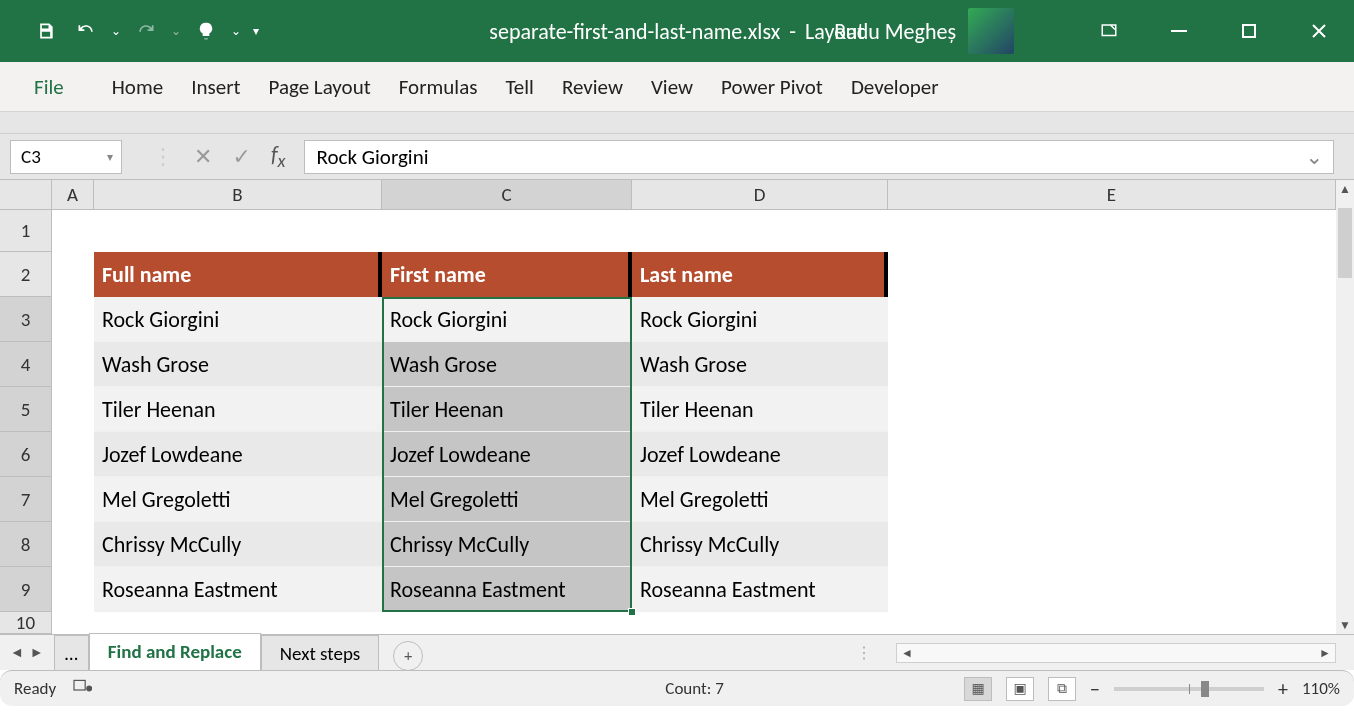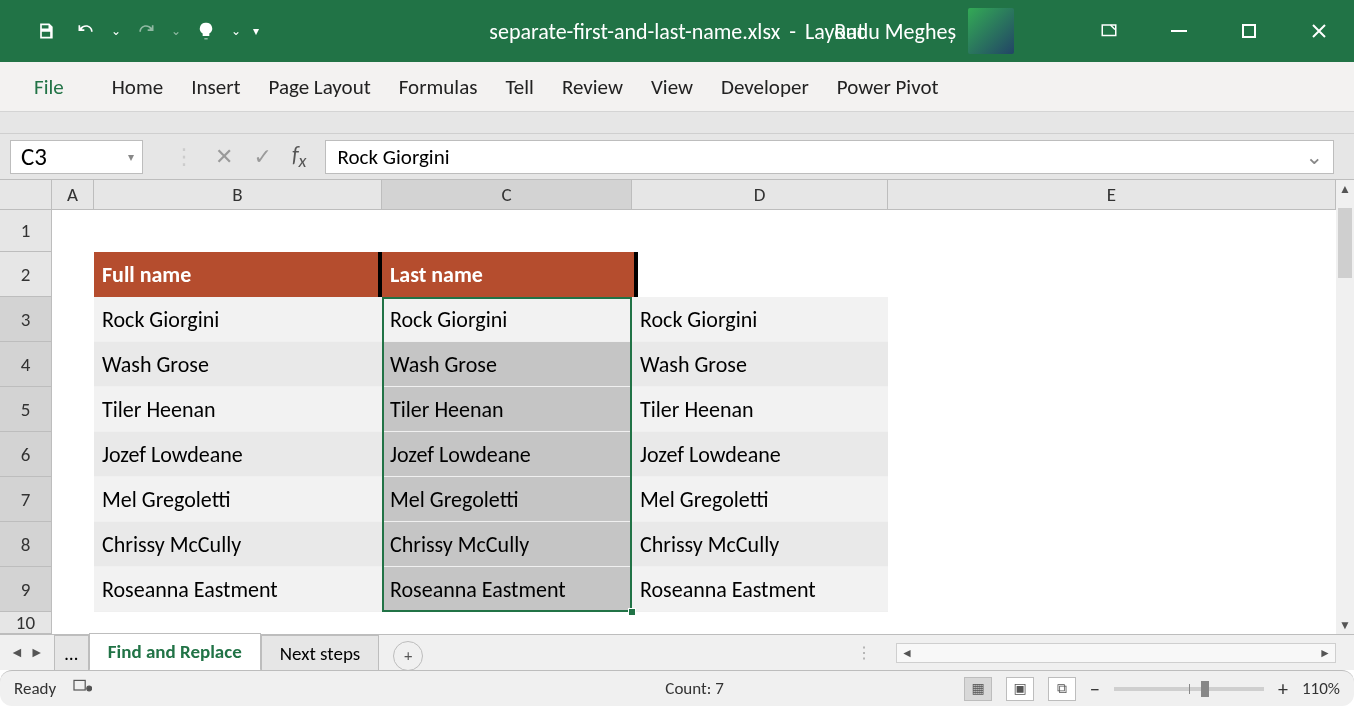--- a/index.html
+++ b/index.html
@@ -19,21 +19,21 @@
   
   .ribbon { height: 50px; background: #f3f2f1; border-bottom: 1px solid #d4d4d4; display: flex; align-items: center; padding-left: 20px; gap: 0; font-size: 21px; position: relative; }
   .ribbon .tab { padding: 12px 14px; height: 50px; display: flex; align-items: center; cursor: pointer; color: #222; }
   .ribbon .tab.file { color: #217346; font-weight: 400; }
   .ribbon .right { position: absolute; right: 20px; display: flex; align-items: center; gap: 18px; }
   .tellme { display: flex; align-items: center; gap: 8px; color: #666; font-size: 21px; }
   .share-btn { border: 1px solid #bfbfbf; border-radius: 4px; padding: 6px 14px; display: flex; align-items: center; gap: 6px; color: #217346; font-size: 21px; cursor: pointer; background: #fff; }
 
   
   .fbar-row { height: 46px; background: #e6e6e6; border-bottom: 1px solid #bdbdbd; display: flex; align-items: center; padding: 0 10px; }
-  .namebox { width: 133px; height: 34px; background: #fff; border: 1px solid #bdbdbd; display: flex; align-items: center; padding: 0 10px; font-size: 25px; position: relative; }
+  .namebox { width: 112px; height: 34px; background: #fff; border: 1px solid #bdbdbd; display: flex; align-items: center; padding: 0 10px; font-size: 19px; position: relative; }
   .namebox::after { content: "▾"; position: absolute; right: 8px; color: #888; font-size: 12px; }
   .fx-btns { display: flex; align-items: center; margin-left: 30px; gap: 20px; }
   .fx-btns span { color: #9a9a9a; font-size: 22px; cursor: pointer; }
   .fx-btns .fx { font-style: italic; color: #555; }
   .formula-input { flex: 1; height: 34px; background: #fff; border: 1px solid #bdbdbd; margin-left: 18px; margin-right: 10px; display: flex; align-items: center; padding: 0 12px; font-size: 21px; position: relative; }
   .formula-input::after { content: "⌄"; position: absolute; right: 10px; color: #888; }
 
   
   .grid-area { position: relative; height: 454px; background: #fff; display: flex; }
   .corner { position: absolute; left: 0; top: 0; width: 52px; height: 30px; background: #e6e6e6; border-right: 1px solid #bdbdbd; border-bottom: 1px solid #bdbdbd; }
@@ -152,22 +152,22 @@
 <div class="ribbon">
   <div class="tab file">File</div>
   <div style="width:20px"></div>
   <div class="tab">Home</div>
   <div class="tab">Insert</div>
   <div class="tab">Page Layout</div>
   <div class="tab">Formulas</div>
   <div class="tab">Tell</div>
   <div class="tab">Review</div>
   <div class="tab">View</div>
+  <div class="tab">Power Pivot</div>
   <div class="tab">Developer</div>
-  <div class="tab">Power Pivot</div>
 </div>
 
 <div style="height:22px;background:#e6e6e6;border-bottom:1px solid #cfcfcf"></div>
 
 <div class="fbar-row">
   <div class="namebox">
       <span>C3</span>
     </div>
   <div class="fx-btns">
     <span style="color:#ccc">⋮</span>
@@ -204,20 +204,21 @@
 
   <div class="cells">
 
     <div class="row">
         <div class="cell" style="width:42px"></div>
       </div>
 
     <div class="row">
       <div class="cell" style="width:42px"></div>
       <div class="cell hdr-cell" style="width:288px">Full name</div>
+      <div class="cell hdr-cell" style="width:250px">First name</div>
       <div class="cell hdr-cell" style="width:256px">Last name</div>
     </div>
 
     <div class="row">
       <div class="cell" style="width:42px"></div>
       <div class="cell data-cell stripe-light" style="width:288px">Rock Giorgini</div>
       <div class="cell data-cell sel-range active" style="width:250px">Rock Giorgini</div>
       <div class="cell data-cell stripe-light" style="width:256px">Rock Giorgini</div>
     </div>
     <div class="row">

